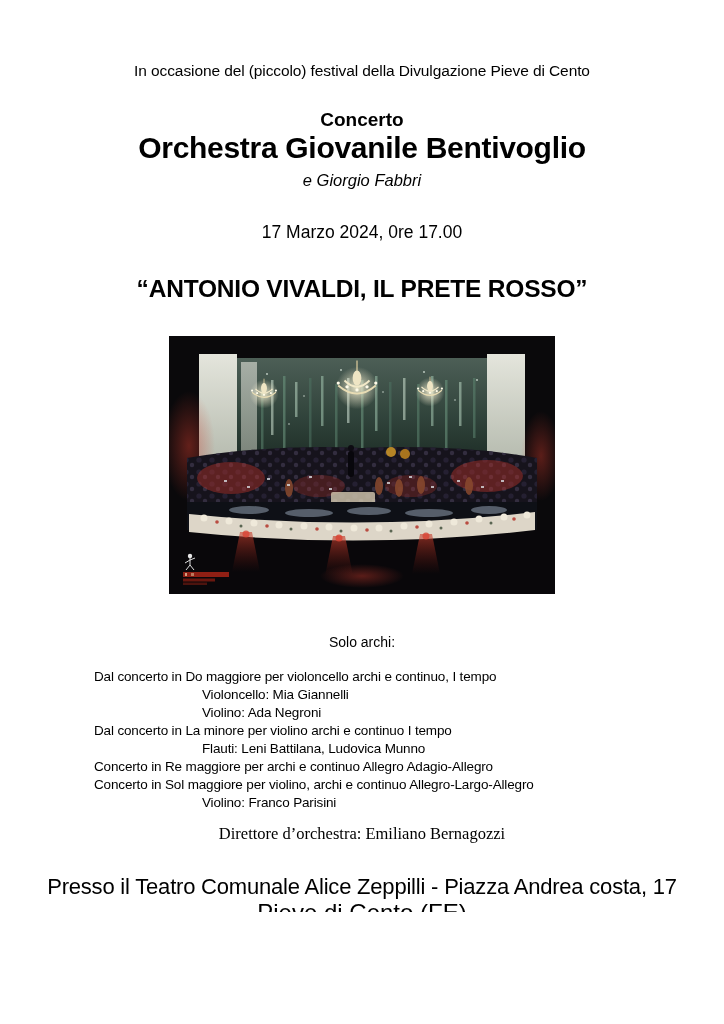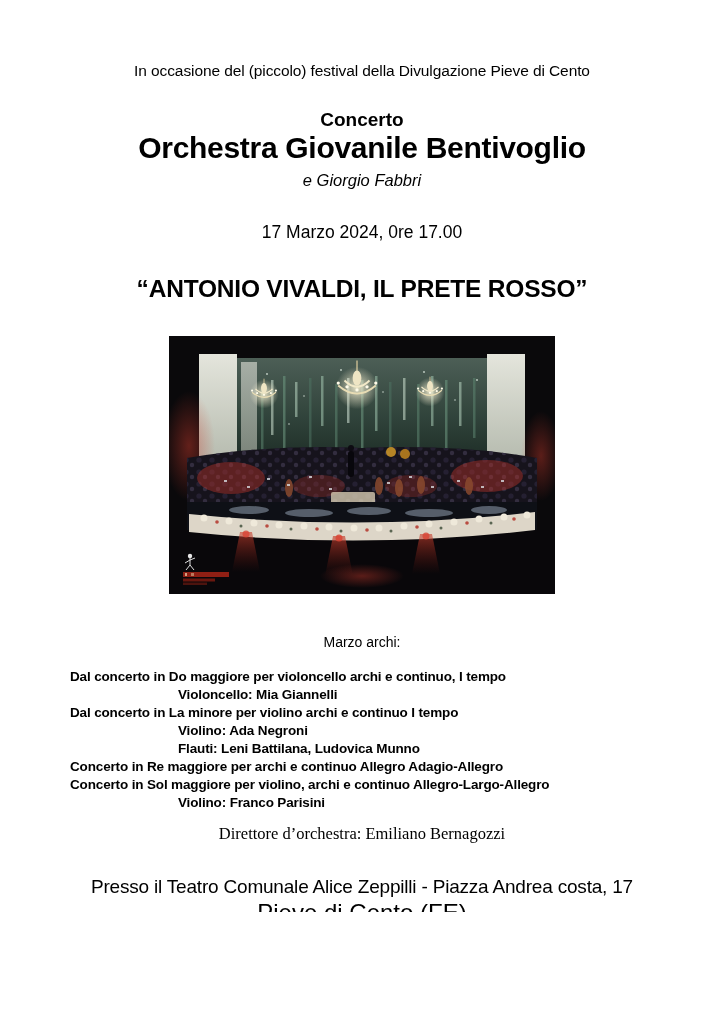--- a/index.html
+++ b/index.html
@@ -10,25 +10,25 @@
   }
   .occasion{ text-align:center;font-size:15.5px;letter-spacing:-0.1px;margin:0;padding-top:62px;line-height:18px; }
   .concerto{ text-align:center;font-size:19px;font-weight:bold;margin:29px 0 0;line-height:22px; }
   .orchestra-name{ text-align:center;font-size:30px;font-weight:bold;margin:0;line-height:33px;letter-spacing:-0.3px; }
   .fabbri{ text-align:center;font-size:16.5px;margin:6px 0 0;line-height:20px;font-style:italic; }
   .datetime{ text-align:center;font-size:17.5px;margin:32px 8px 0;line-height:21px; }
   .concert-title{ text-align:center;font-size:24.5px;font-weight:bold;margin:32px 0 0;line-height:27px;letter-spacing:-0.2px; }
   .photo-wrap{ width:386px;height:258px;margin:34px auto 0;display:block; }
   .photo-wrap svg{display:block;}
   .solo{ text-align:center;font-size:14px;margin:40px 0 0;line-height:17px; }
-  .program{ margin:17px 0 0 70px;font-size:13.5px;letter-spacing:-0.15px;font-weight:bold; }
+  .program{ margin:17px 0 0 94px;font-size:13.5px;letter-spacing:-0.15px; }
   .prog-line{ line-height:18px;white-space:nowrap; }
   .prog-line.indent{ padding-left:108px; }
   .director{ text-align:center;font-size:16.5px;margin:12px 0 0;line-height:20px;font-family:Liberation Serif, serif; }
-  .venue1{ text-align:center;font-size:19px;letter-spacing:-0.2px;margin:32px 0 0;line-height:22px; }
+  .venue1{ text-align:center;font-size:22px;letter-spacing:-0.2px;margin:32px 0 0;line-height:22px; }
   .venue2{ text-align:center;font-size:24px;margin:4px 0 0;line-height:22px; }
 </style>
 </head>
 <body>
 
 <div class="page">
 
   <p class="occasion">In occasione del (piccolo) festival della Divulgazione Pieve di Cento</p>
   <p class="concerto">Concerto</p>
   <h1 class="orchestra-name">Orchestra Giovanile Bentivoglio</h1>
@@ -251,27 +251,27 @@
         <path d="M7,6 L7,13 M7,8 L2,11 M7,8 L12,6 M7,13 L3,18 M7,13 L11,18" stroke="#dddddd" stroke-width="1" fill="none"></path>
         <rect x="0" y="20" width="46" height="5" fill="#8f1f14"></rect>
         <rect x="2" y="21" width="2" height="3" fill="#e8d8b0" opacity="0.7"></rect>
         <rect x="8" y="21" width="3" height="3" fill="#d8b890" opacity="0.6"></rect>
         <rect x="0" y="26.5" width="32" height="3" fill="#7a1a10" opacity="0.85"></rect>
         <rect x="0" y="30.5" width="24" height="2.5" fill="#6a1810" opacity="0.7"></rect>
       </g>
     </svg>
   </div>
 
-  <p class="solo">Marzo archi:</p>
+  <p class="solo">Solo archi:</p>
 
   <div class="program">
     <div class="prog-line">Dal concerto in Do maggiore per violoncello archi e continuo, I tempo</div>
     <div class="prog-line indent">Violoncello: Mia Giannelli</div>
+    <div class="prog-line indent">Violino: Ada Negroni</div>
     <div class="prog-line">Dal concerto in La minore per violino archi e continuo I tempo</div>
-    <div class="prog-line indent">Violino: Ada Negroni</div>
     <div class="prog-line indent">Flauti: Leni Battilana, Ludovica Munno</div>
     <div class="prog-line">Concerto in Re maggiore per archi e continuo Allegro Adagio-Allegro</div>
     <div class="prog-line">Concerto in Sol maggiore per violino, archi e continuo Allegro-Largo-Allegro</div>
     <div class="prog-line indent">Violino: Franco Parisini</div>
   </div>
 
   <p class="director">Direttore d’orchestra: Emiliano Bernagozzi</p>
 
   <p class="venue1">Presso il Teatro Comunale Alice Zeppilli - Piazza Andrea costa, 17</p>
   <p class="venue2">Pieve di Cento (FE)</p>

